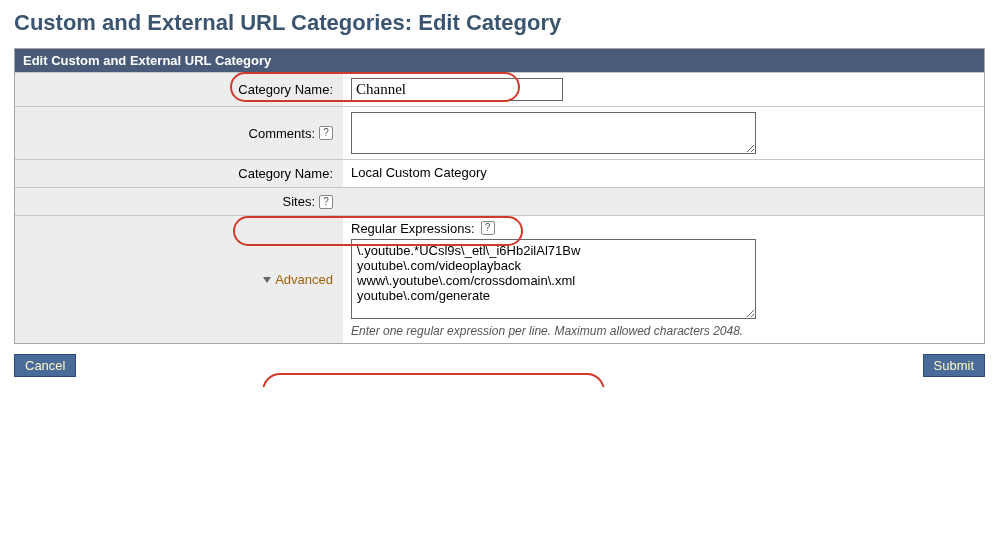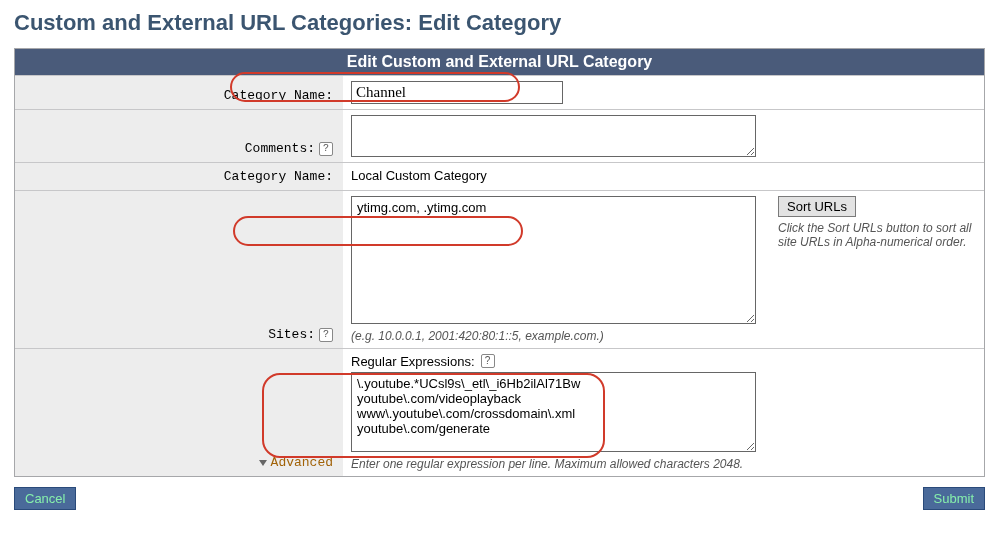--- a/index.html
+++ b/index.html
@@ -1,41 +1,41 @@
 <!DOCTYPE html>
 <html><head>
   <meta charset="utf-8">
   <style>
     * { box-sizing: border-box; margin: 0; padding: 0; }
     html, body { font-family: Arial, Helvetica, sans-serif; font-size: 13px; background: #fff; color: #000; }
     .page { width: 999px; }
     h1.page-title { color: #3b5570; font-size: 22px; font-weight: bold; padding: 10px 14px 8px; }
     .panel { margin: 4px 14px 0 14px; border: 1px solid #a6a7aa; }
-    .panel-header { background: #4a5b7a; color: #fff; font-weight: bold; font-size: 16px; padding: 4px 8px; text-align: center; }
+    .panel-header { background: #4a5b7a; color: #fff; font-weight: bold; font-size: 13px; padding: 4px 8px; }
     .form-row { display: flex; border-top: 1px solid #c7c7c9; background: #ededed; }
     .form-row:first-of-type { border-top: none; }
-    .label-cell { width: 328px; text-align: right; padding: 6px 10px; font-size: 13px; vertical-align: top; display: flex; justify-content: flex-end; align-items: flex-end; font-family: Liberation Mono, monospace; }
+    .label-cell { width: 328px; text-align: right; padding: 6px 10px; font-size: 13px; vertical-align: top; display: flex; justify-content: flex-end; align-items: center; }
     .label-cell .lbl { white-space: nowrap; }
     .help-icon { display: inline-block; width: 14px; height: 14px; border: 1px solid #888; border-radius: 2px; font-size: 10px; line-height: 12px; text-align: center; margin-left: 4px; color: #555; background: #fff; cursor: pointer; }
     .value-cell { flex: 1; padding: 5px 8px; background: #fff; display: flex; align-items: flex-start; }
     .value-left { flex: 1; }
     .value-right { width: 210px; padding-left: 12px; font-style: italic; color: #555; font-size: 12px; }
     input[type=text] { font-family: Liberation Serif, serif; font-size: 15px; padding: 2px 4px; border: 1px solid #666; }
     textarea { font-family: inherit; font-size: 13px; padding: 3px 5px; border: 1px solid #666; resize: both; }
     .input-catname { width: 212px; }
     .ta-comments { width: 405px; height: 42px; }
     .input-listorder { width: 42px; }
     .ta-sites { width: 405px; height: 128px; }
     .ta-regex { width: 405px; height: 80px; }
     .hint { font-style: italic; color: #555; font-size: 12px; padding-top: 2px; }
     .sort-btn { font-family: inherit; font-size: 13px; background: #e3e3e3; border: 1px solid #7a7a7a; padding: 2px 8px; cursor: pointer; margin-bottom: 4px; }
     .adv-toggle { display: inline-flex; align-items: center; color: #a16207; cursor: pointer; font-size: 13px; }
     .tri { display: inline-block; width: 0; height: 0; border-left: 4px solid transparent; border-right: 4px solid transparent; border-top: 6px solid #666; margin-right: 4px; }
     .buttons { display: flex; justify-content: space-between; padding: 10px 14px; }
-    .btn { background: #4a6a9a; color: #86efac; border: 1px solid #2a4a7a; padding: 3px 10px; font-family: inherit; font-size: 13px; cursor: pointer; }
+    .btn { background: #4a6a9a; color: #fef9c3; border: 1px solid #2a4a7a; padding: 3px 10px; font-family: inherit; font-size: 13px; cursor: pointer; }
     .regex-label-row { display: flex; align-items: flex-start; padding-bottom: 3px; }
     
     .hl { position: absolute; border: 2.5px solid #d13a2a; border-radius: 18px; pointer-events: none; }
     .overlay { position: relative; }
   </style>
 </head>
 <body>
 
 <div class="page overlay">
   <h1 class="page-title">Custom and External URL Categories: Edit Category</h1>
@@ -70,30 +70,20 @@
       <div class="value-cell">
         <span>Local Custom Category</span>
       </div>
     </div>
 
     <div class="form-row">
       <div class="label-cell">
         <span class="lbl">Sites:</span>
         <span class="help-icon">?</span>
       </div>
-      <div class="value-cell">
-        <div class="value-left">
-          <textarea class="ta-sites" style="">ytimg.com, .ytimg.com</textarea>
-          <div class="hint">(e.g. 10.0.0.1, 2001:420:80:1::5, example.com.)</div>
-        </div>
-        <div class="value-right">
-          <button class="sort-btn">Sort URLs</button>
-          <div>Click the Sort URLs button to sort all site URLs in Alpha-numerical order.</div>
-        </div>
-      </div>
     </div>
 
     <div class="form-row">
       <div class="label-cell">
         <span class="adv-toggle">
           <span class="tri"></span>
           <span>Advanced</span>
         </span>
       </div>
       <div class="value-cell">

